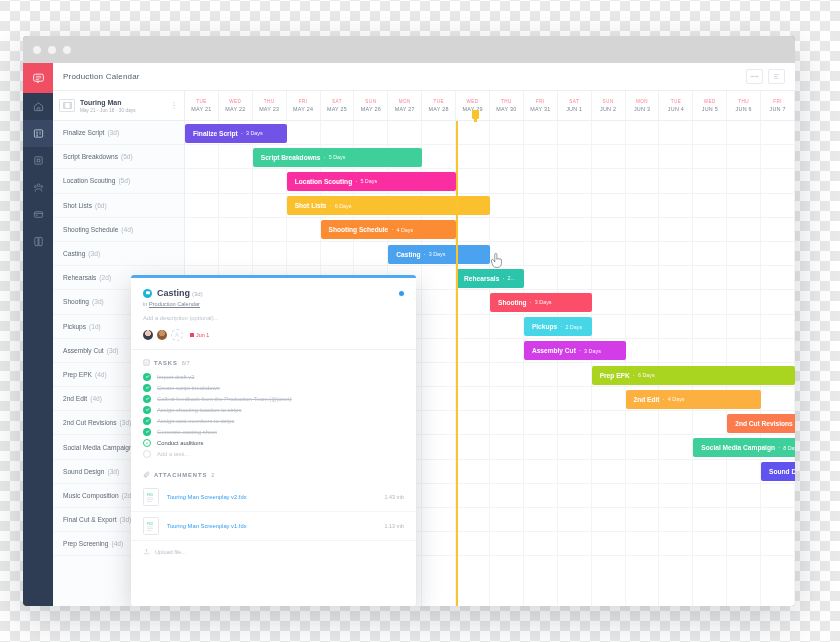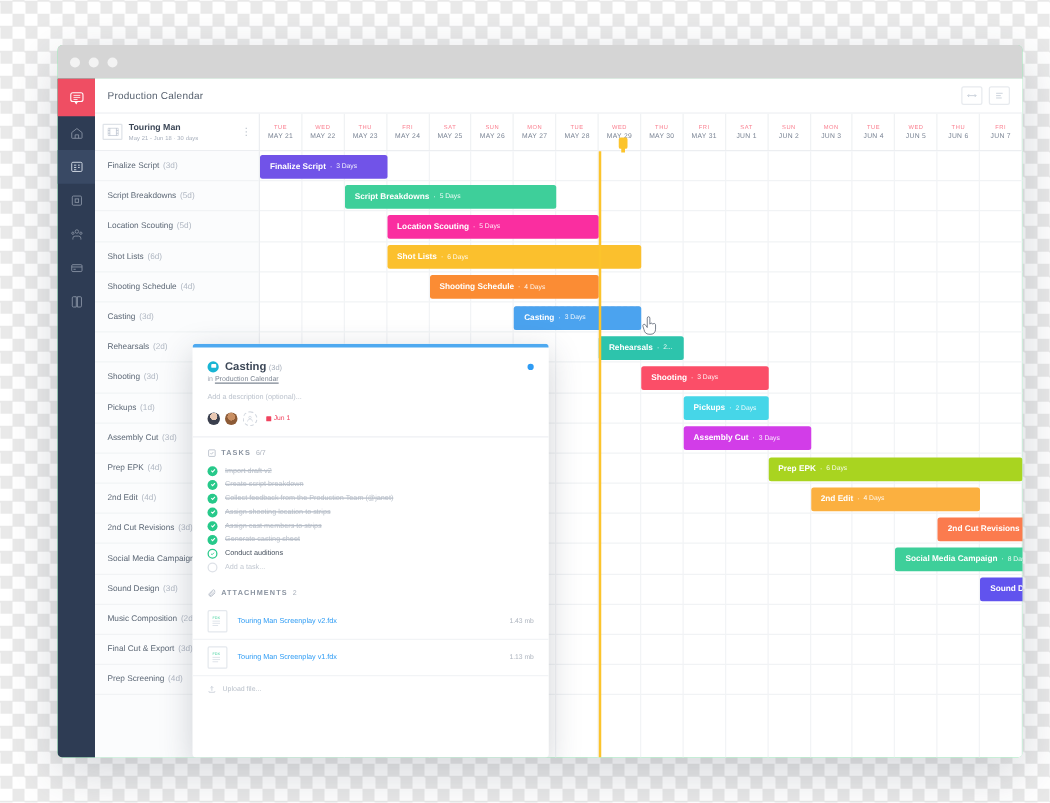--- a/index.html
+++ b/index.html
@@ -3,22 +3,22 @@
 <meta charset="utf-8">
 <style>
   html,body{margin:0;padding:0;}
   body{
     width:840px;height:642px;overflow:hidden;
     font-family:"Liberation Sans", sans-serif;
     background:
       repeating-conic-gradient(#ffffff 0% 25%, #e9e9e9 0% 50%) 50% / 20px 20px;
   }
   .app-window{
-    position:absolute;left:46px;top:36px;width:772px;height:570px;
-    background:#86efac;border-radius:4px;overflow:hidden;
+    position:absolute;left:23px;top:36px;width:772px;height:570px;
+    background:#f97316;border-radius:4px;overflow:hidden;
     box-shadow:0 12px 40px rgba(40,50,70,.20);
   }
   
   .titlebar{height:27px;background:#d5d5d5;display:flex;align-items:center;padding-left:10px;gap:7px;}
   .dot{width:8px;height:8px;border-radius:50%;background:#f3f3f3;}
   
   .body-split{display:flex;height:543px;}
   
   .rail{width:30px;background:#2e3c54;display:flex;flex-direction:column;align-items:center;flex:0 0 30px;}
   .rail-logo{width:30px;height:30px;background:#ef4e63;display:flex;align-items:center;justify-content:center;}

